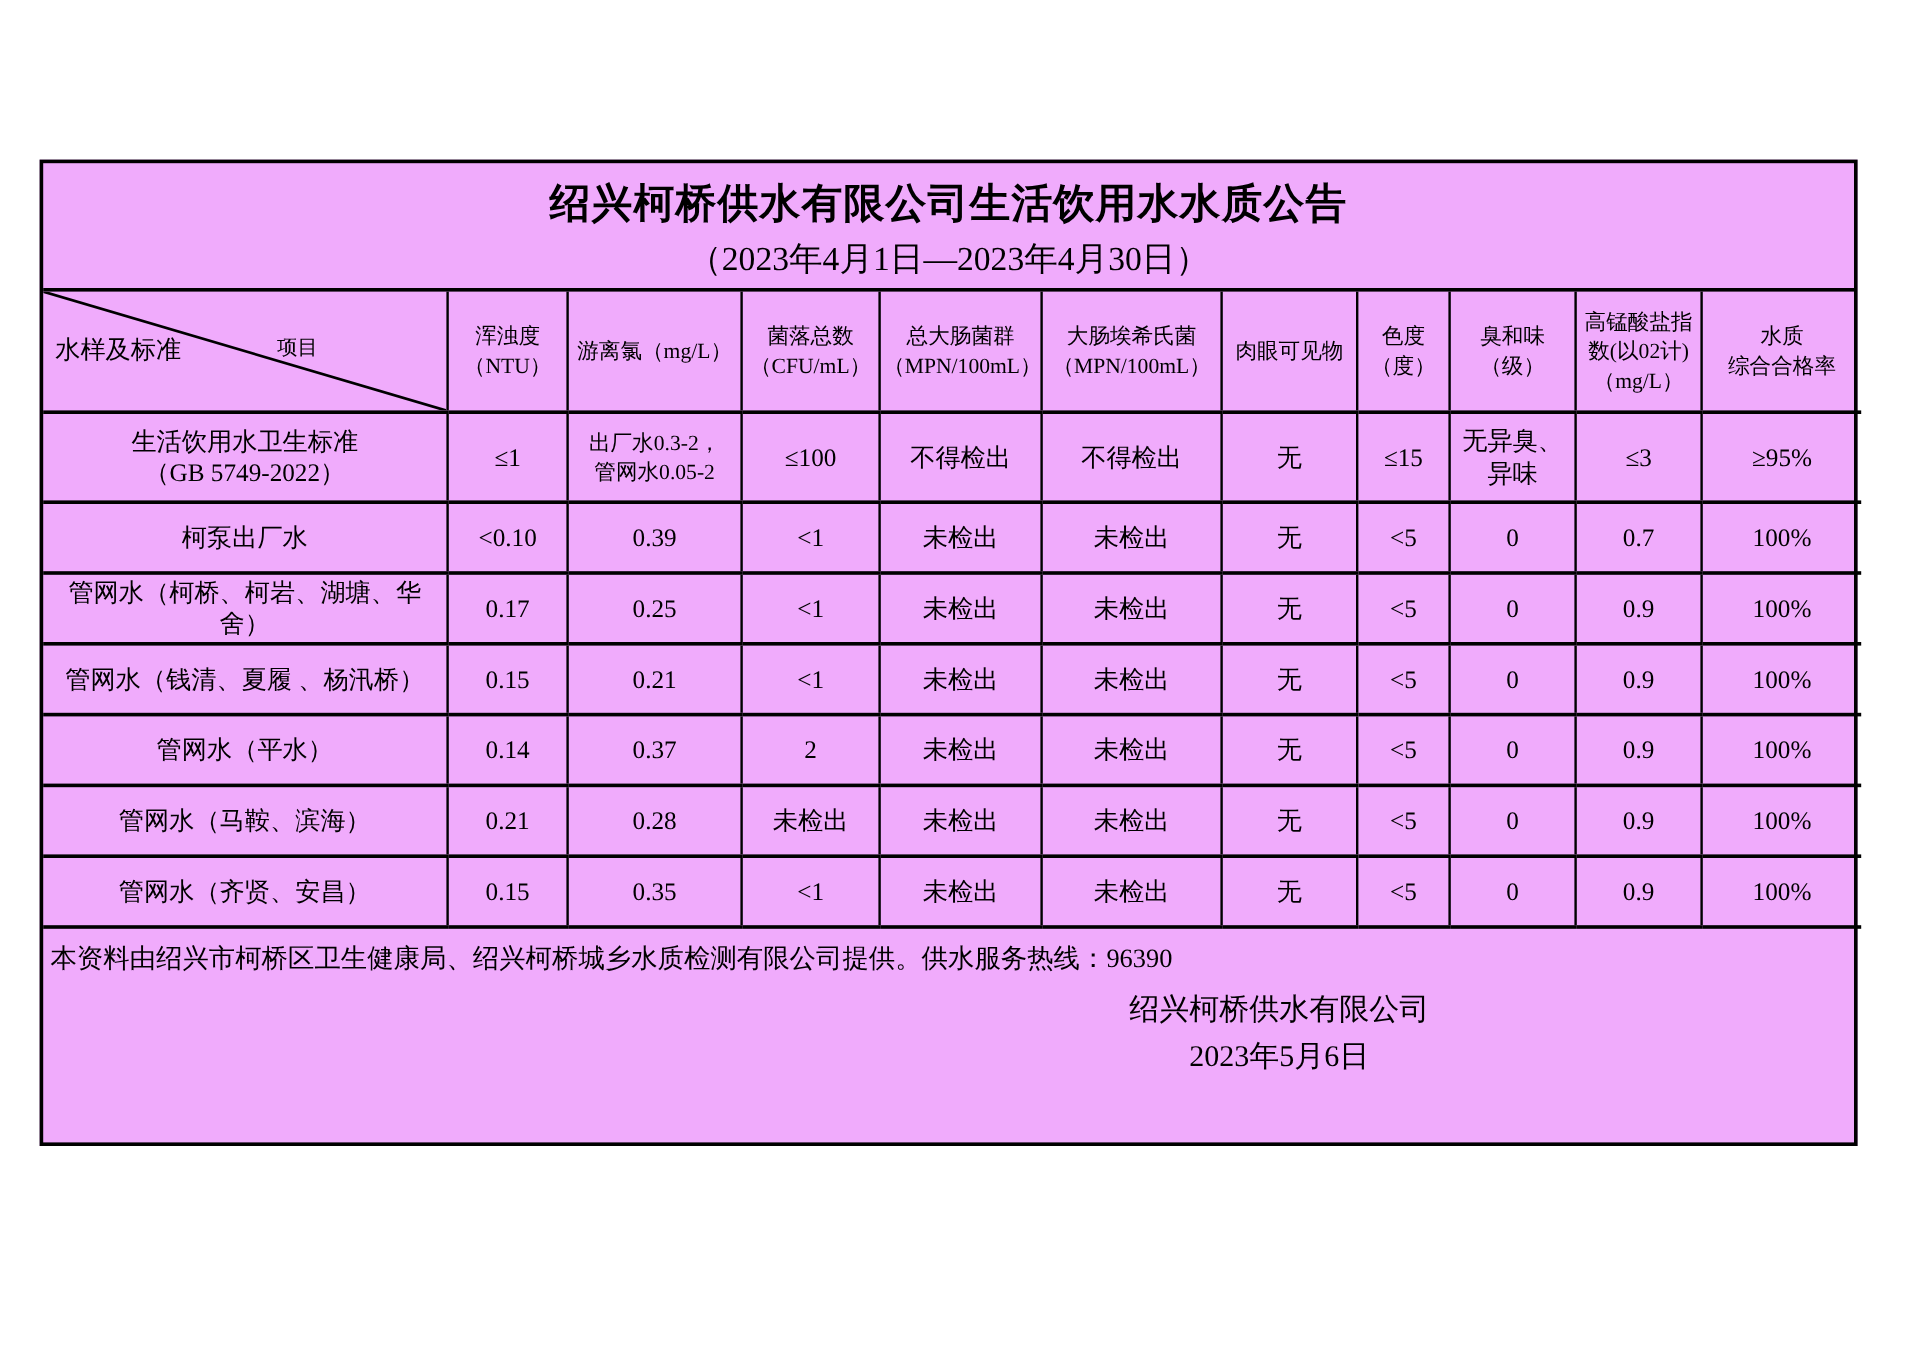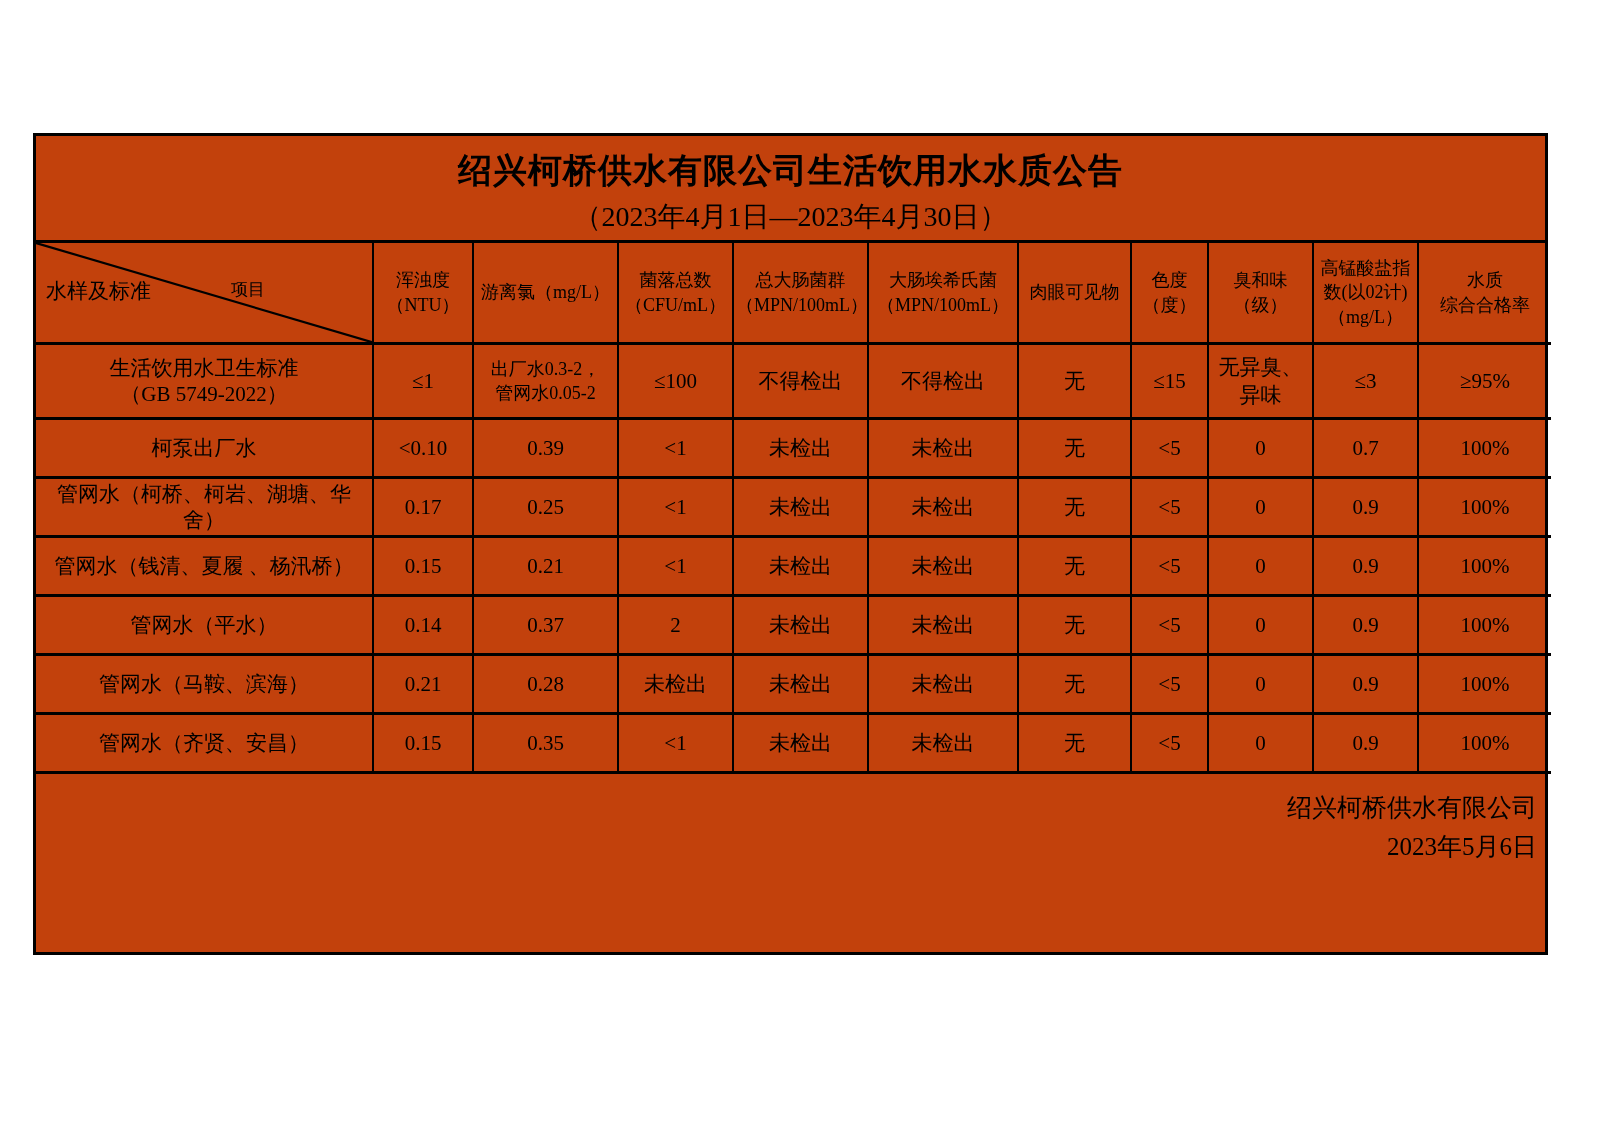--- a/index.html
+++ b/index.html
@@ -9,21 +9,21 @@
     color: #000;
     font-family: "Liberation Serif", "DejaVu Serif", serif;
     position: relative;
     overflow: hidden;
   }
   .sheet {
     position: absolute;
     left: 33px; top: 133px;
     width: 1515px; height: 822px;
     border: 3px solid #000;
-    background: #c2410c;
+    background: #f0abfc;
   }
   
   .title-block {
     height: 107px;
     border-bottom: 3px solid #000;
     text-align: center;
     padding-top: 11px;
   }
   .doc-title {
     font-size: 34px;
@@ -85,21 +85,21 @@
     padding: 8px 8px 0 6px;
   }
   .footer-line1 {
     font-size: 22px;
     line-height: 34px;
     text-align: left;
   }
   .signature {
     margin-left: 37%;
     width: 63%;
-    text-align: right;
+    text-align: center;
     font-size: 25px;
     margin-top: 6px;
   }
   .signature .company { line-height: 40px; }
   .signature .date    { line-height: 38px; }
 </style>
 </head>
 <body>
 
 <div class="sheet">
@@ -245,19 +245,20 @@
           <td>无</td>
           <td>&lt;5</td>
           <td>0</td>
           <td>0.9</td>
           <td>100%</td>
         </tr>
       </tbody>
   </table>
 
   <div class="footer-block">
+    <div class="footer-line1">本资料由绍兴市柯桥区卫生健康局、绍兴柯桥城乡水质检测有限公司提供。供水服务热线：96390</div>
     <div class="signature">
       <div class="company">绍兴柯桥供水有限公司</div>
       <div class="date">2023年5月6日</div>
     </div>
   </div>
 
 </div>
 
 </body></html>

